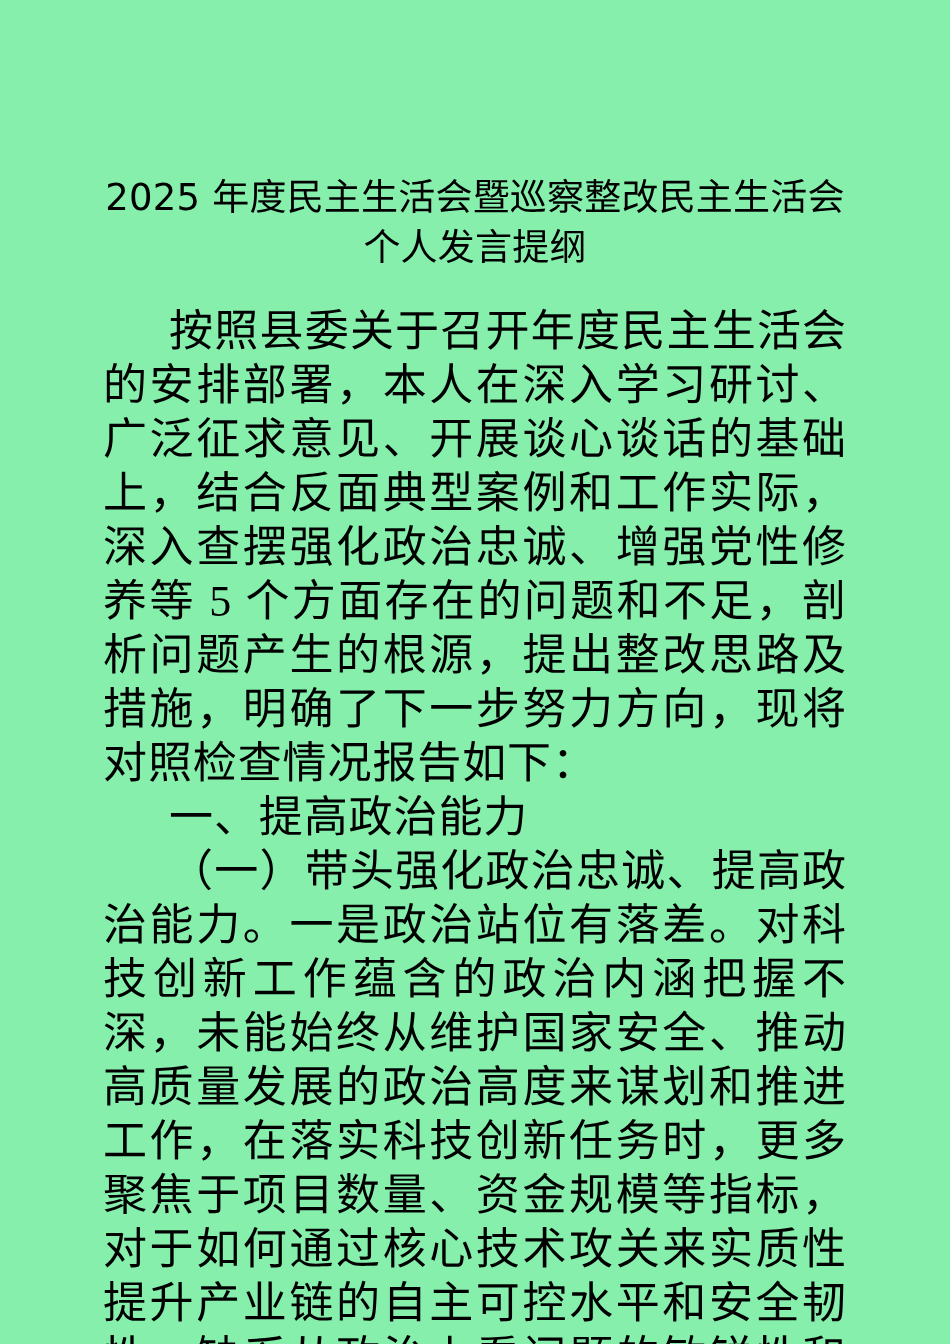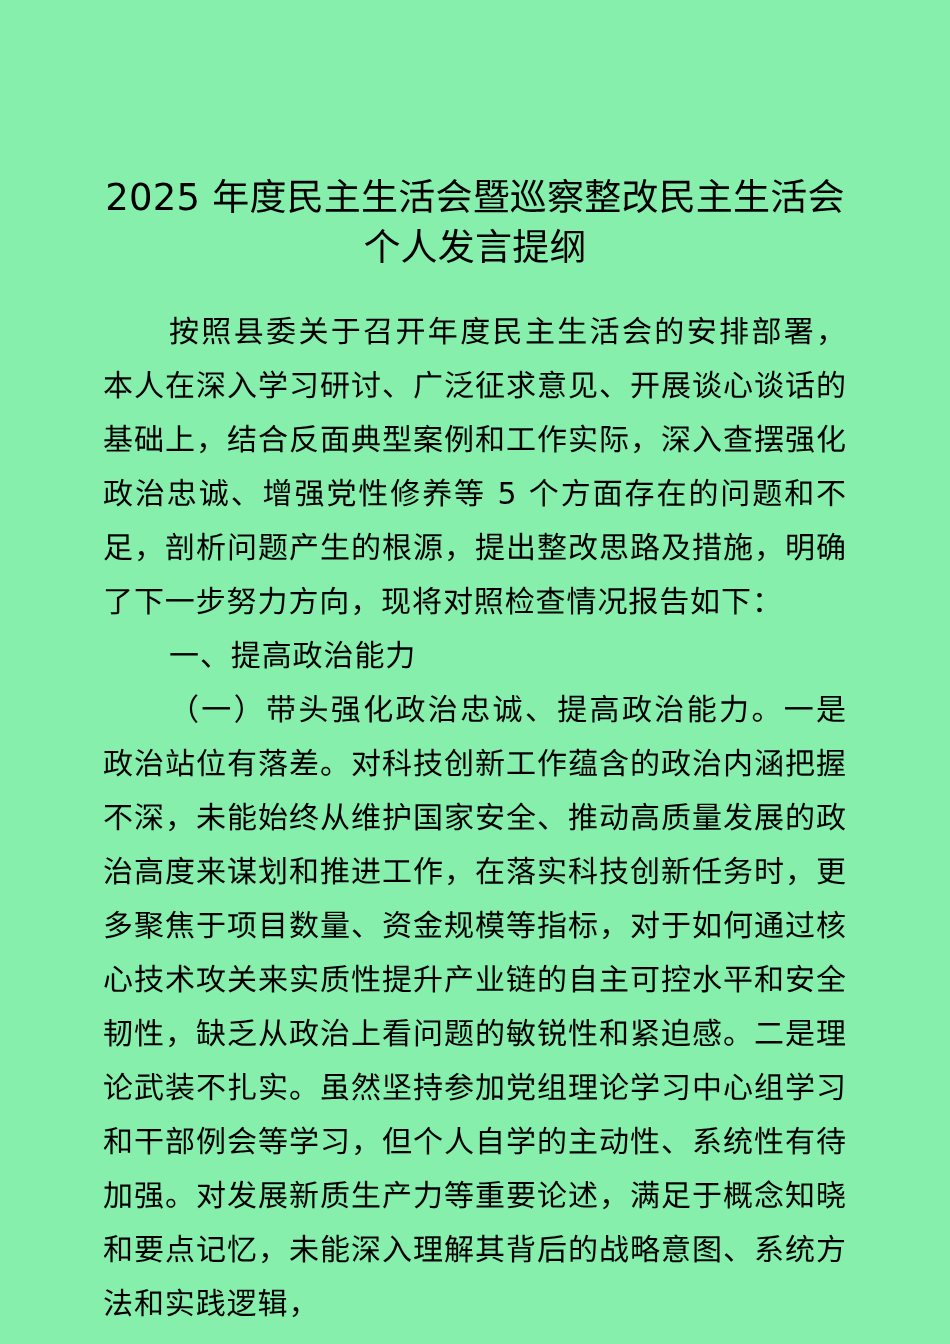--- a/index.html
+++ b/index.html
@@ -41,29 +41,30 @@
     white-space: pre-wrap;
     word-break: break-all;
   }
   
   .body-block {
     padding-top: 32px;
   }
   p.para {
     margin: 0;
     padding: 0;
-    font-size: 30px;
+    font-size: 44px;
     line-height: 54px;
     text-align: justify;
     text-justify: inter-character;
     text-indent: 66px;
     letter-spacing: 0.9px;
     word-break: break-all;
     word-wrap: break-word;
     hyphens: none;
+    font-family: Liberation Serif, serif;
   }
   p.para:last-child {
     text-align: left;
   }
   
   p.para.justify-all {
     text-align: justify;
   }
 </style>
 </head>

